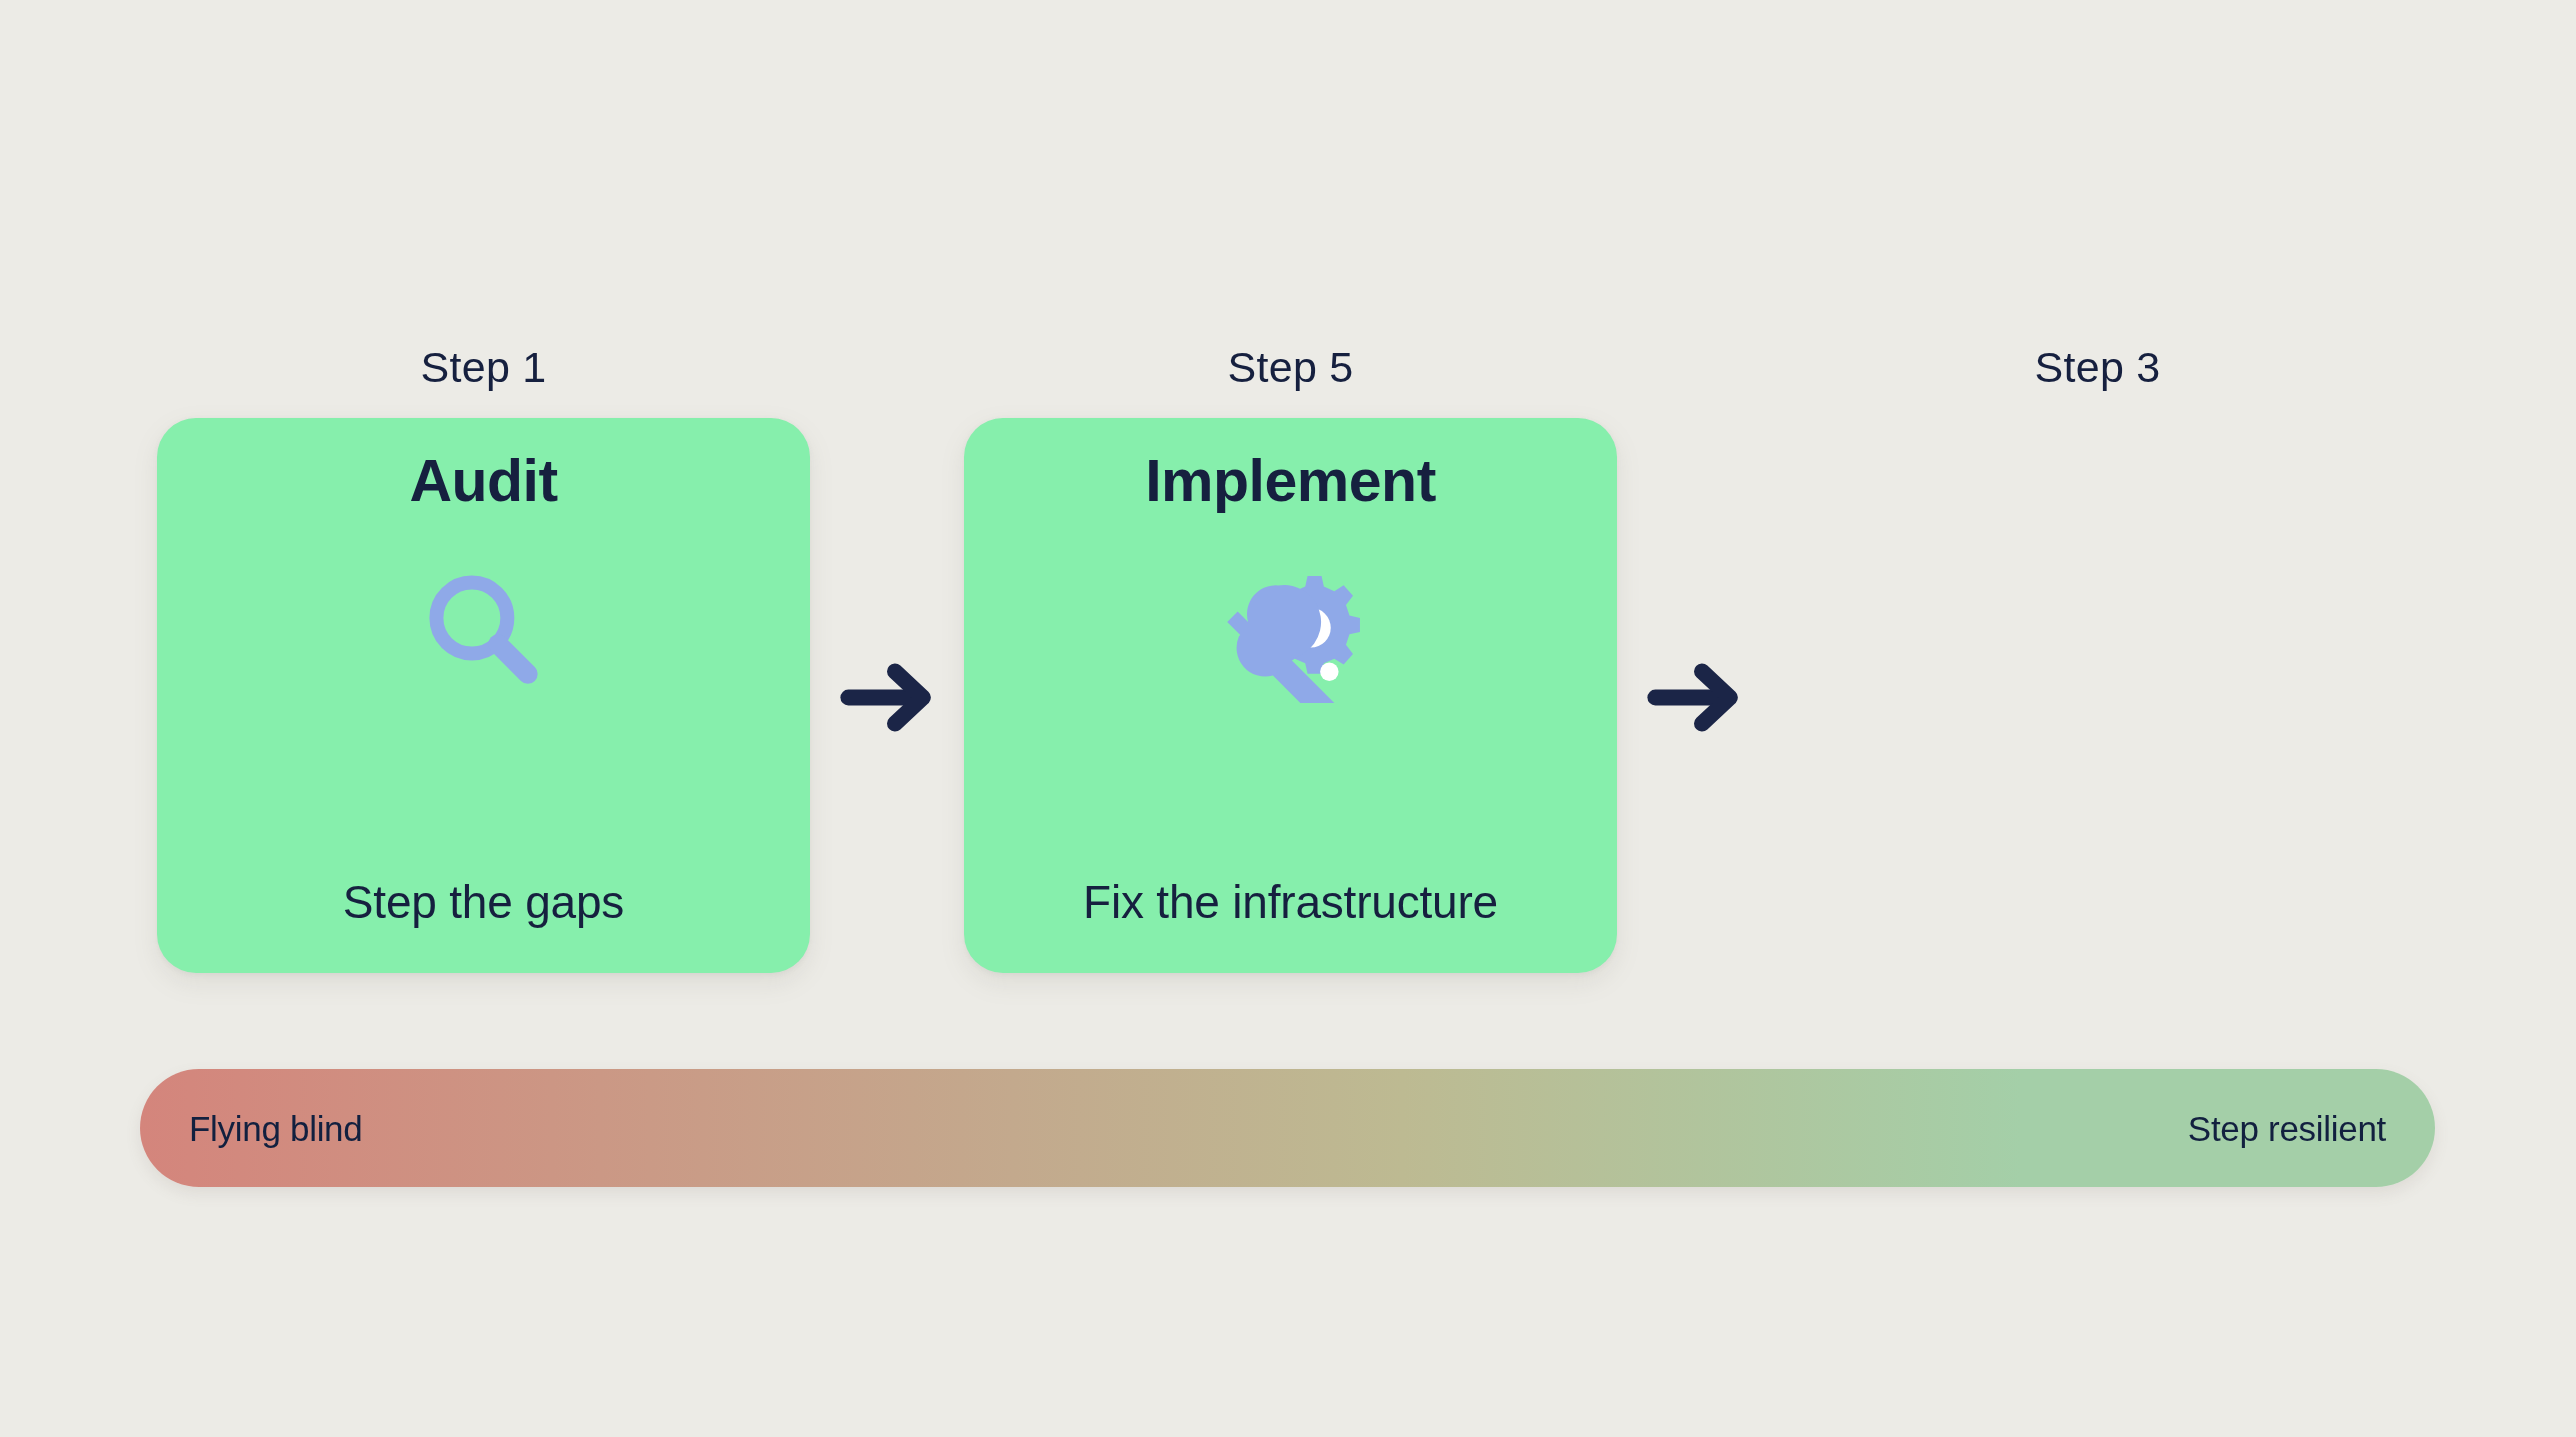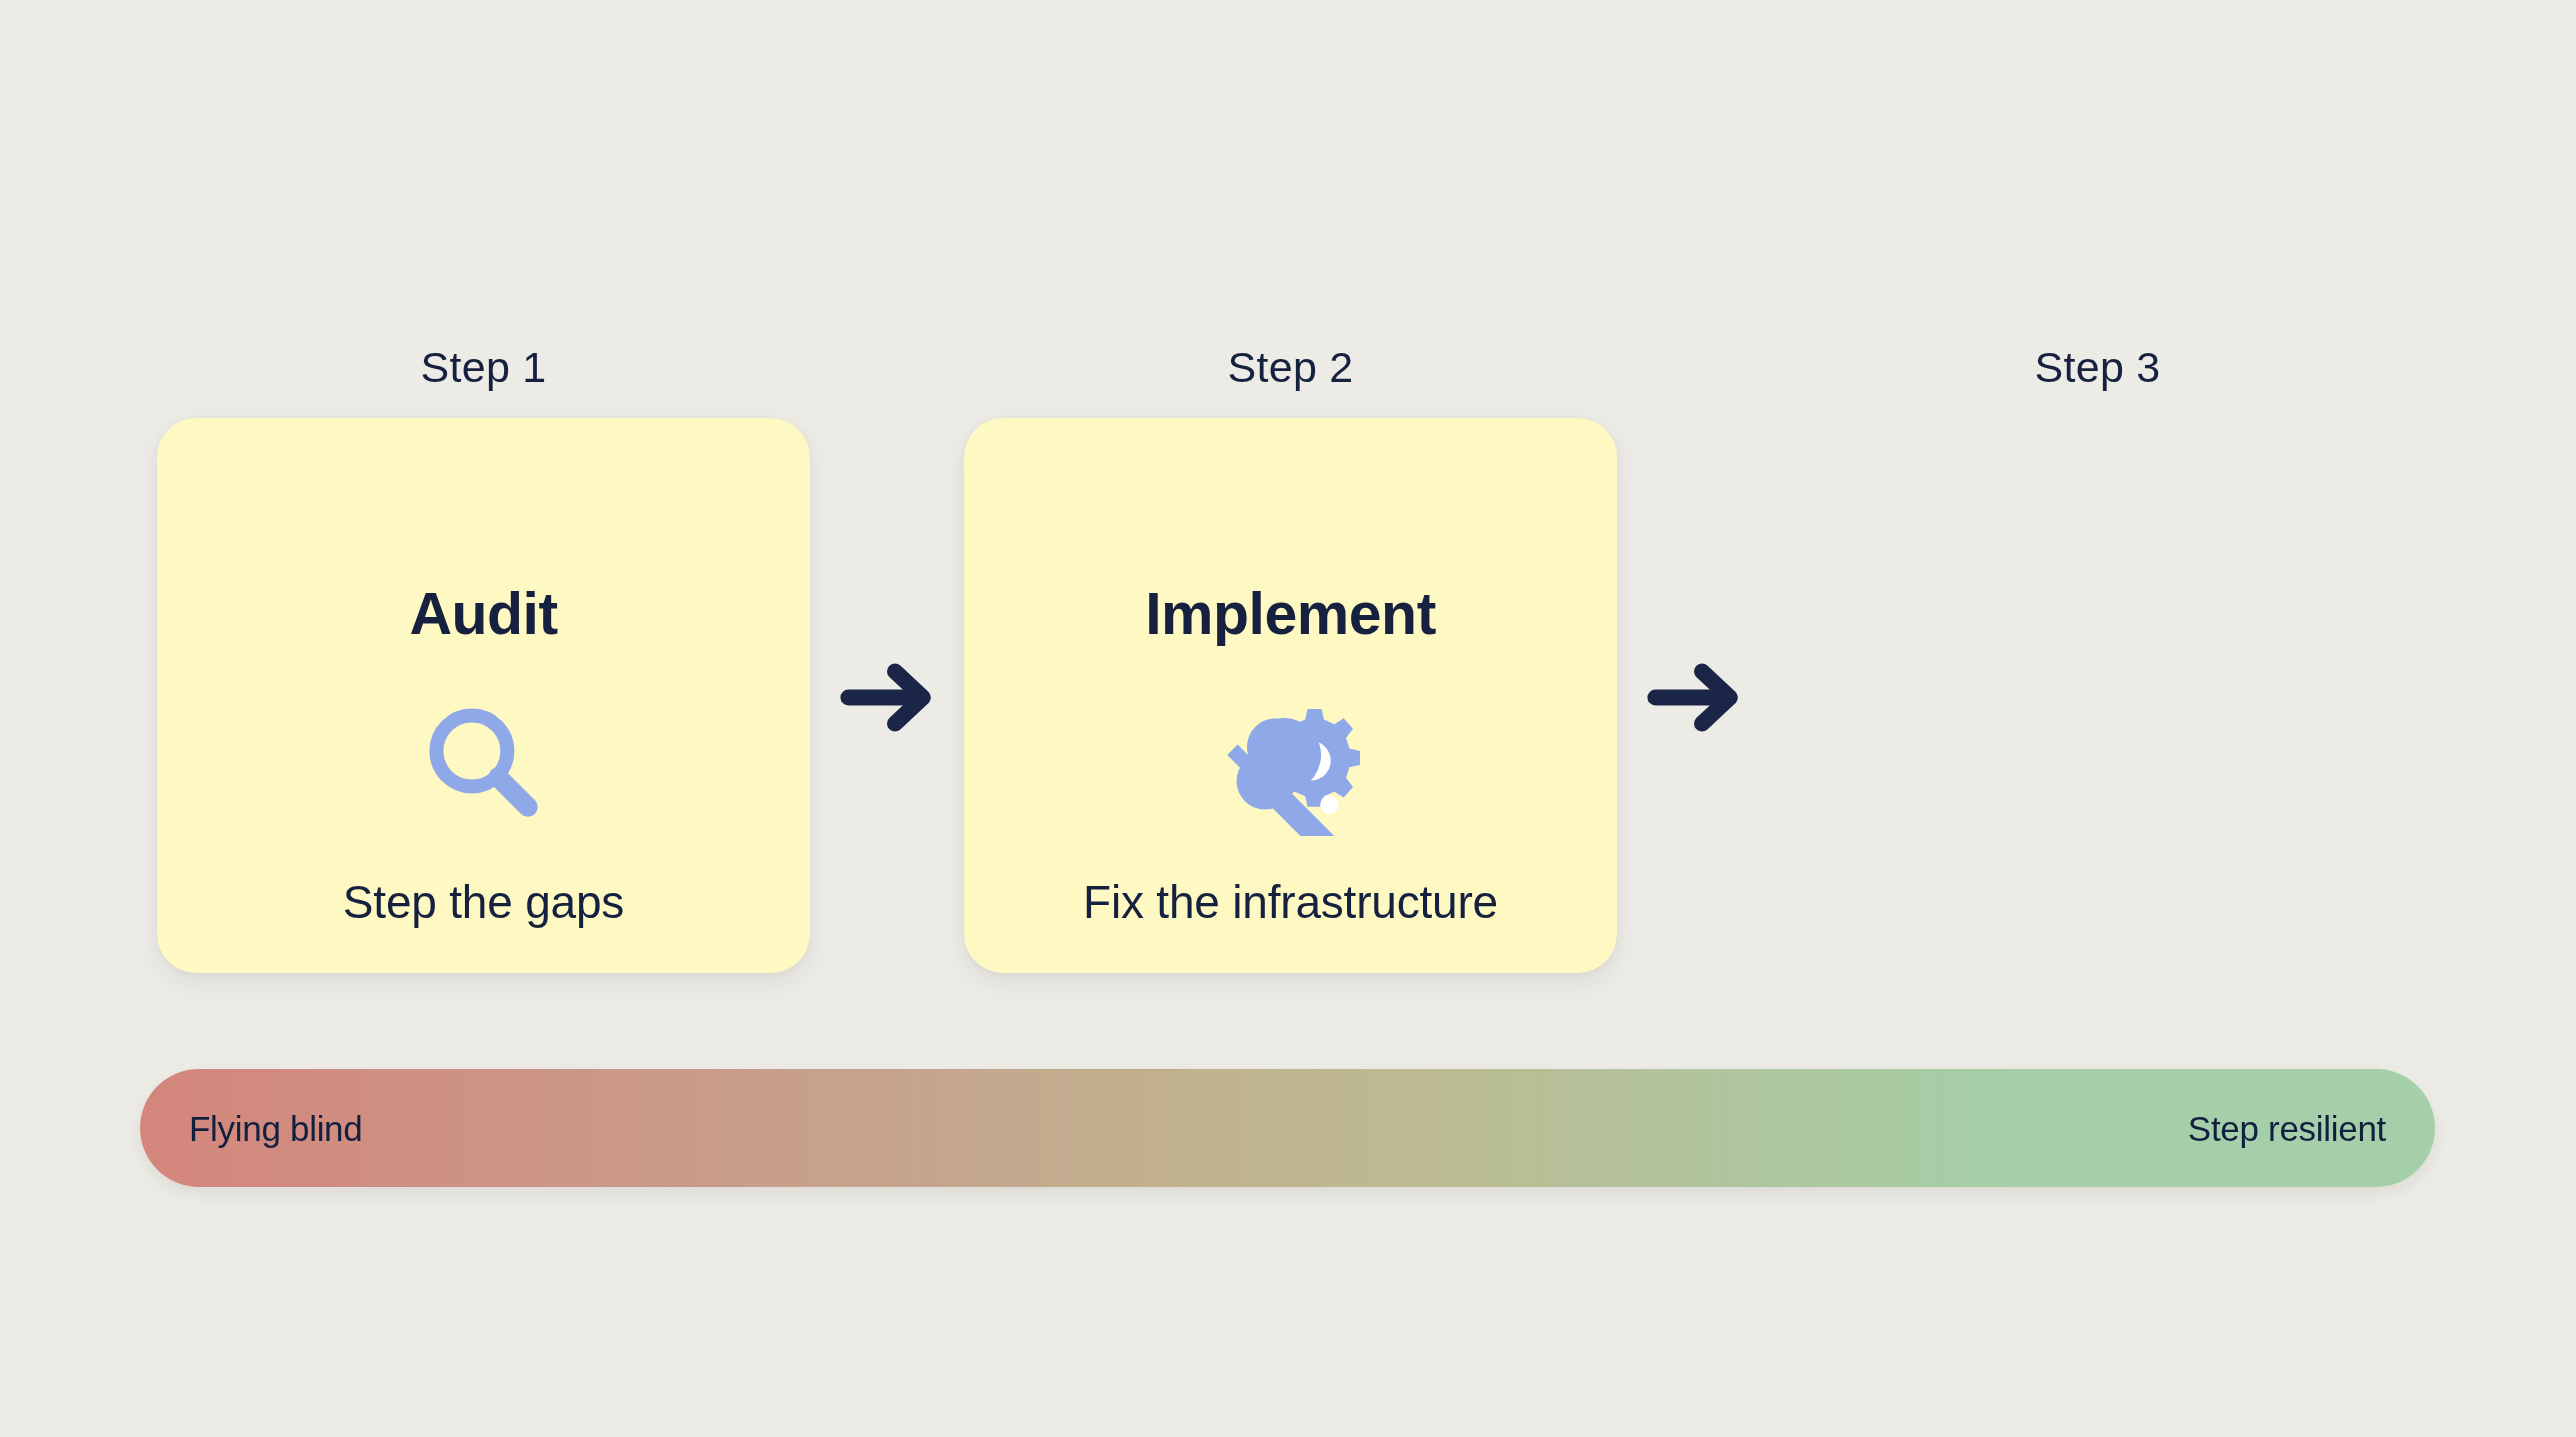--- a/index.html
+++ b/index.html
@@ -45,28 +45,28 @@
     letter-spacing: 0.3px;
     line-height: 1;
     margin: 0 0 29px 0;
     text-align: center;
   }
 
   .step-card {
     position: relative;
     width: 653px;
     height: 555px;
-    background: #fef9c3;
+    background: #86efac;
     border-radius: 39px;
     box-shadow: 0 9.4px 24px rgba(120, 120, 110, 0.13),
                 0 1.9px 5.6px rgba(120, 120, 110, 0.07);
     display: flex;
     flex-direction: column;
     align-items: center;
-    justify-content: center;
+    justify-content: flex-start;
     box-sizing: border-box;
     padding-top: 32px;
   }
 
   .card-title {
     font-size: 59px;
     font-weight: 700;
     color: #16203F;
     line-height: 1.08;
     letter-spacing: -0.5px;
@@ -157,21 +157,21 @@
     </div>
 
     <div class="step-arrow">
       <svg width="97" height="73" viewBox="0 0 104 78" fill="none">
         <line x1="10" y1="39" x2="88" y2="39" stroke="#1B2547" stroke-width="17" stroke-linecap="round"></line>
         <polyline points="60,11 90,39 60,67" stroke="#1B2547" stroke-width="17" stroke-linecap="round" stroke-linejoin="round" fill="none"></polyline>
       </svg>
     </div>
 
     <div class="step-column">
-      <div class="step-label">Step 2</div>
+      <div class="step-label">Step 5</div>
       <div class="step-card">
         <div class="card-title">Implement</div>
         <div class="card-icon">
           <svg width="142" height="142" viewBox="0 0 100 100" fill="none">
 
             <path d="M63 8 l12 0 l2 9 l9 4 l8 -5 l8 9 l-6 8 l3 9 l9 2 l0 12 l-9 2
                      l-3 9 l6 8 l-8 9 l-8 -5 l-9 4 l-2 9 l-12 0 l-2 -9 l-9 -4 l-8 5
                      l-8 -9 l6 -8 l-3 -9 l-9 -2 l0 -12 l9 -2 l3 -9 l-6 -8 l8 -9 l8 5
                      l9 -4 Z" fill="#8FA9E8" transform="translate(10,4) scale(0.82)"></path>
             <circle cx="64" cy="47" r="14" fill="#FFFFFF"></circle>

